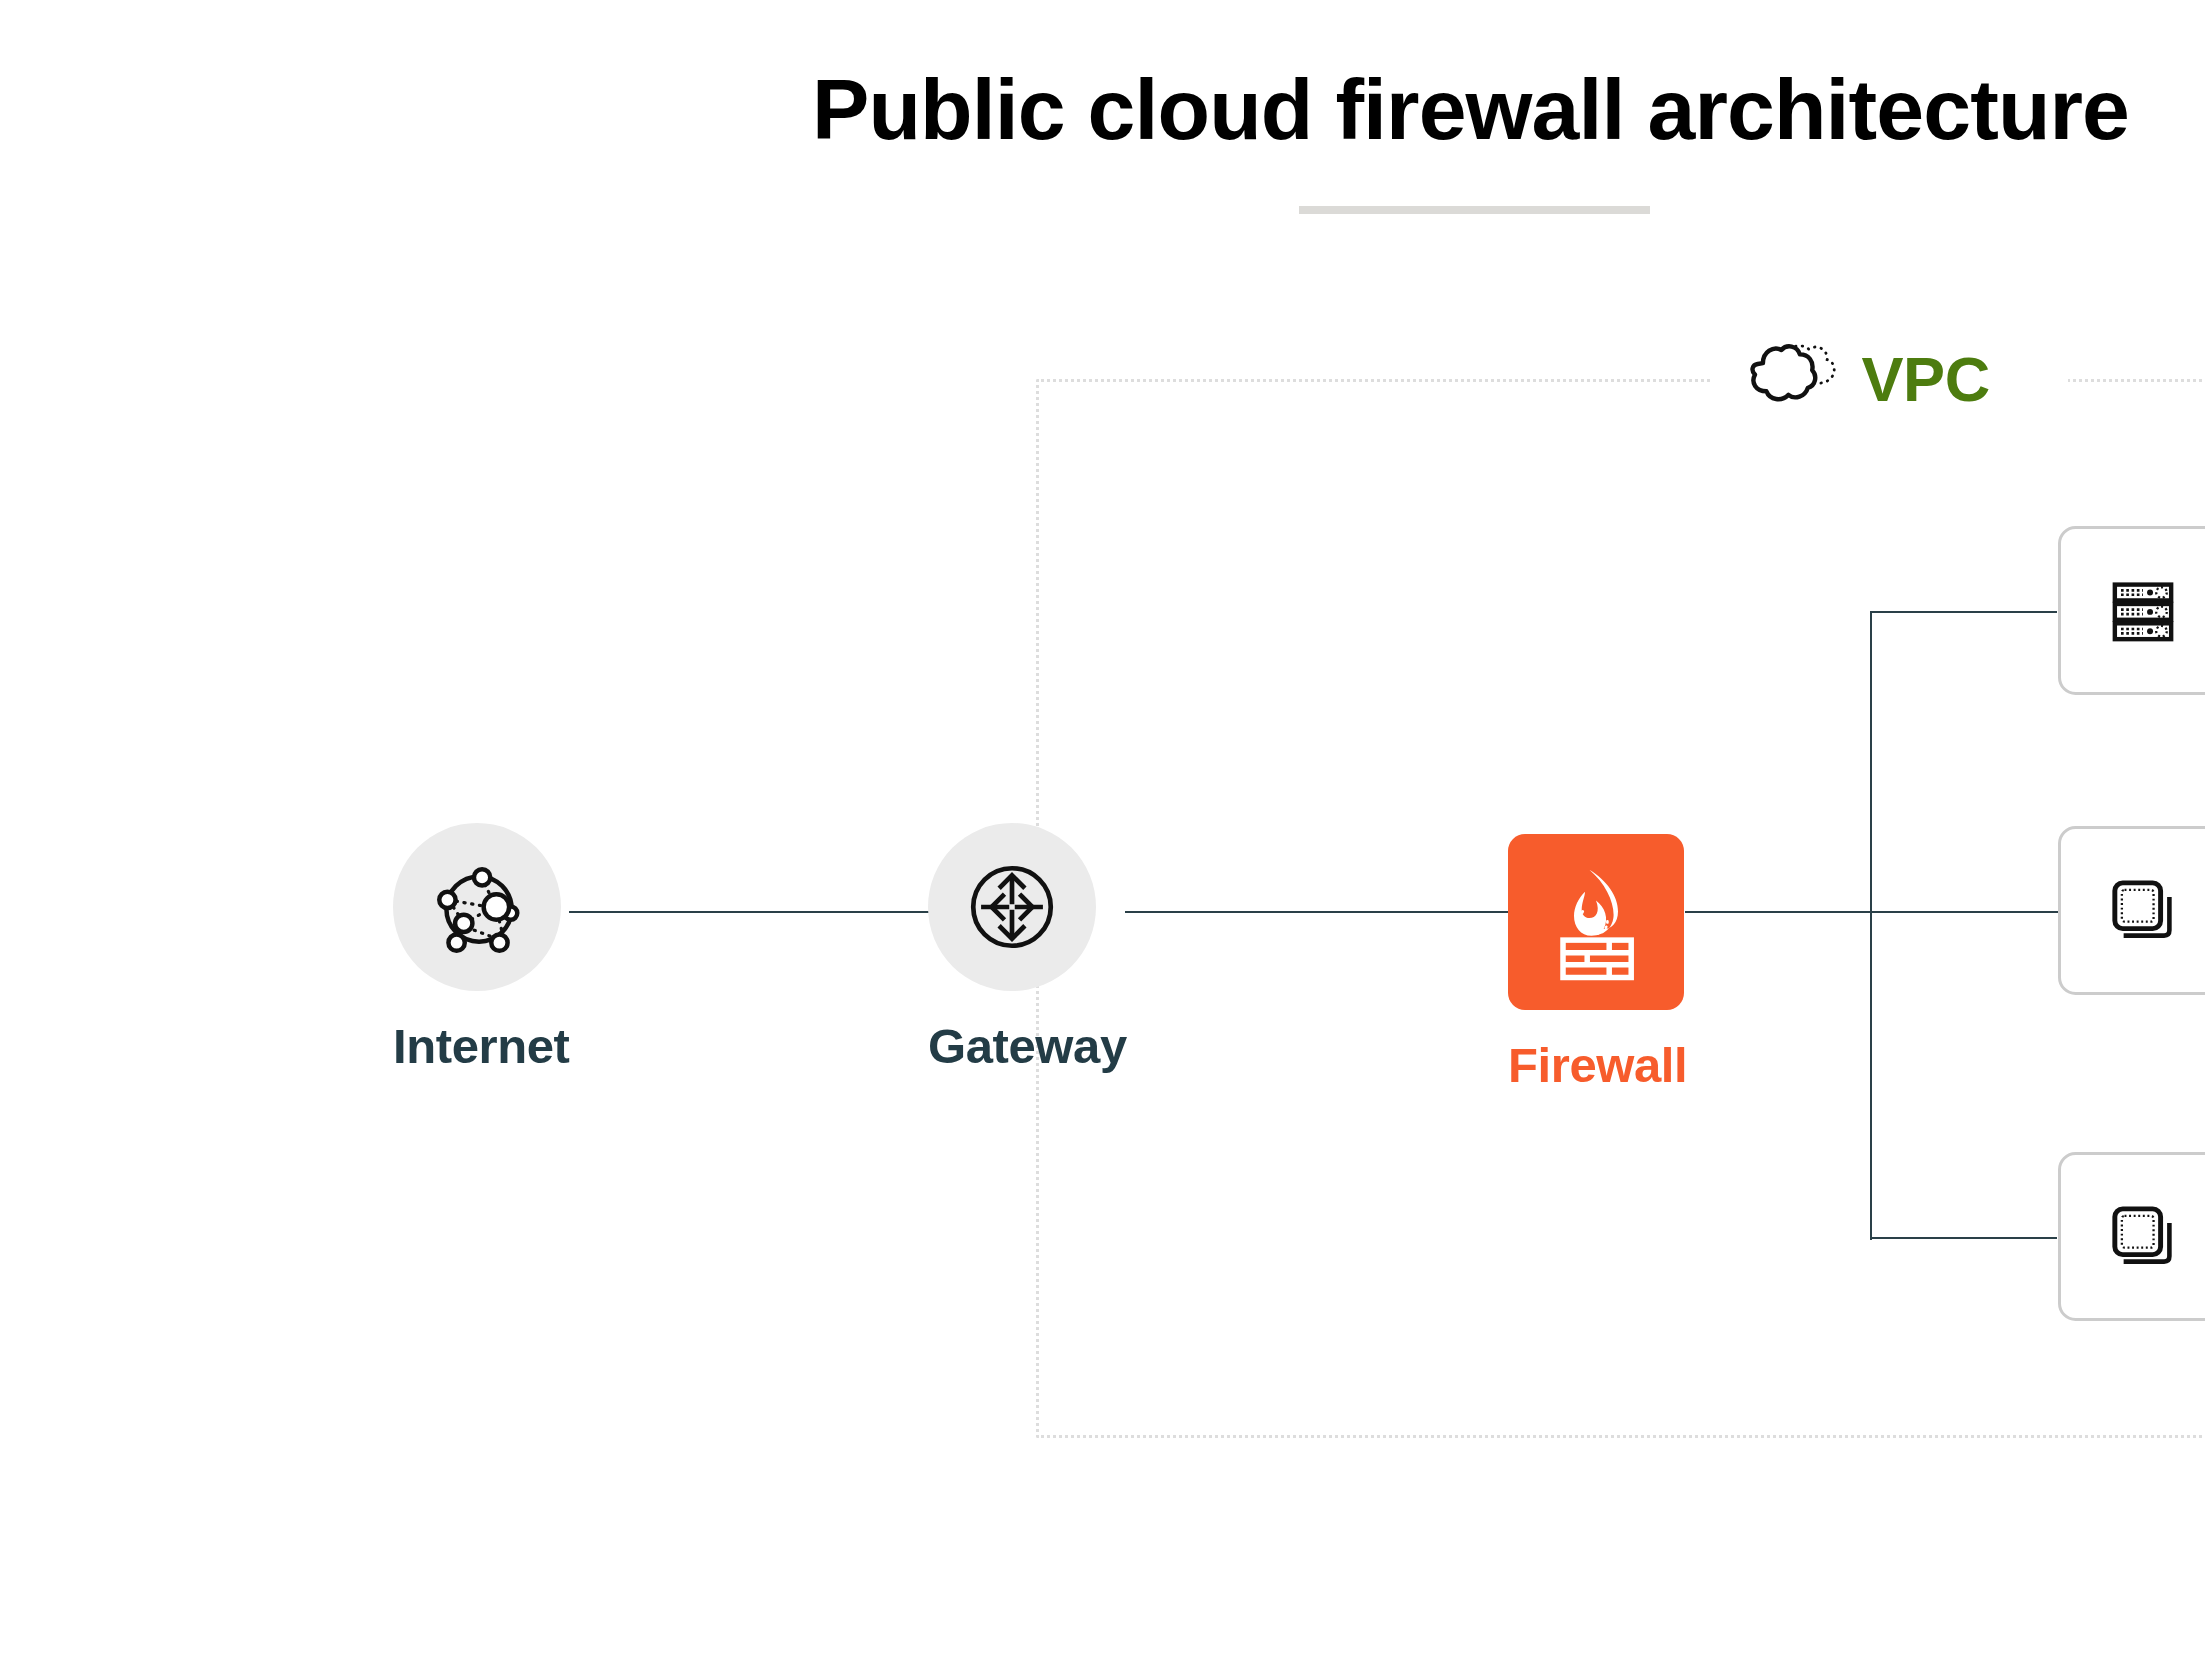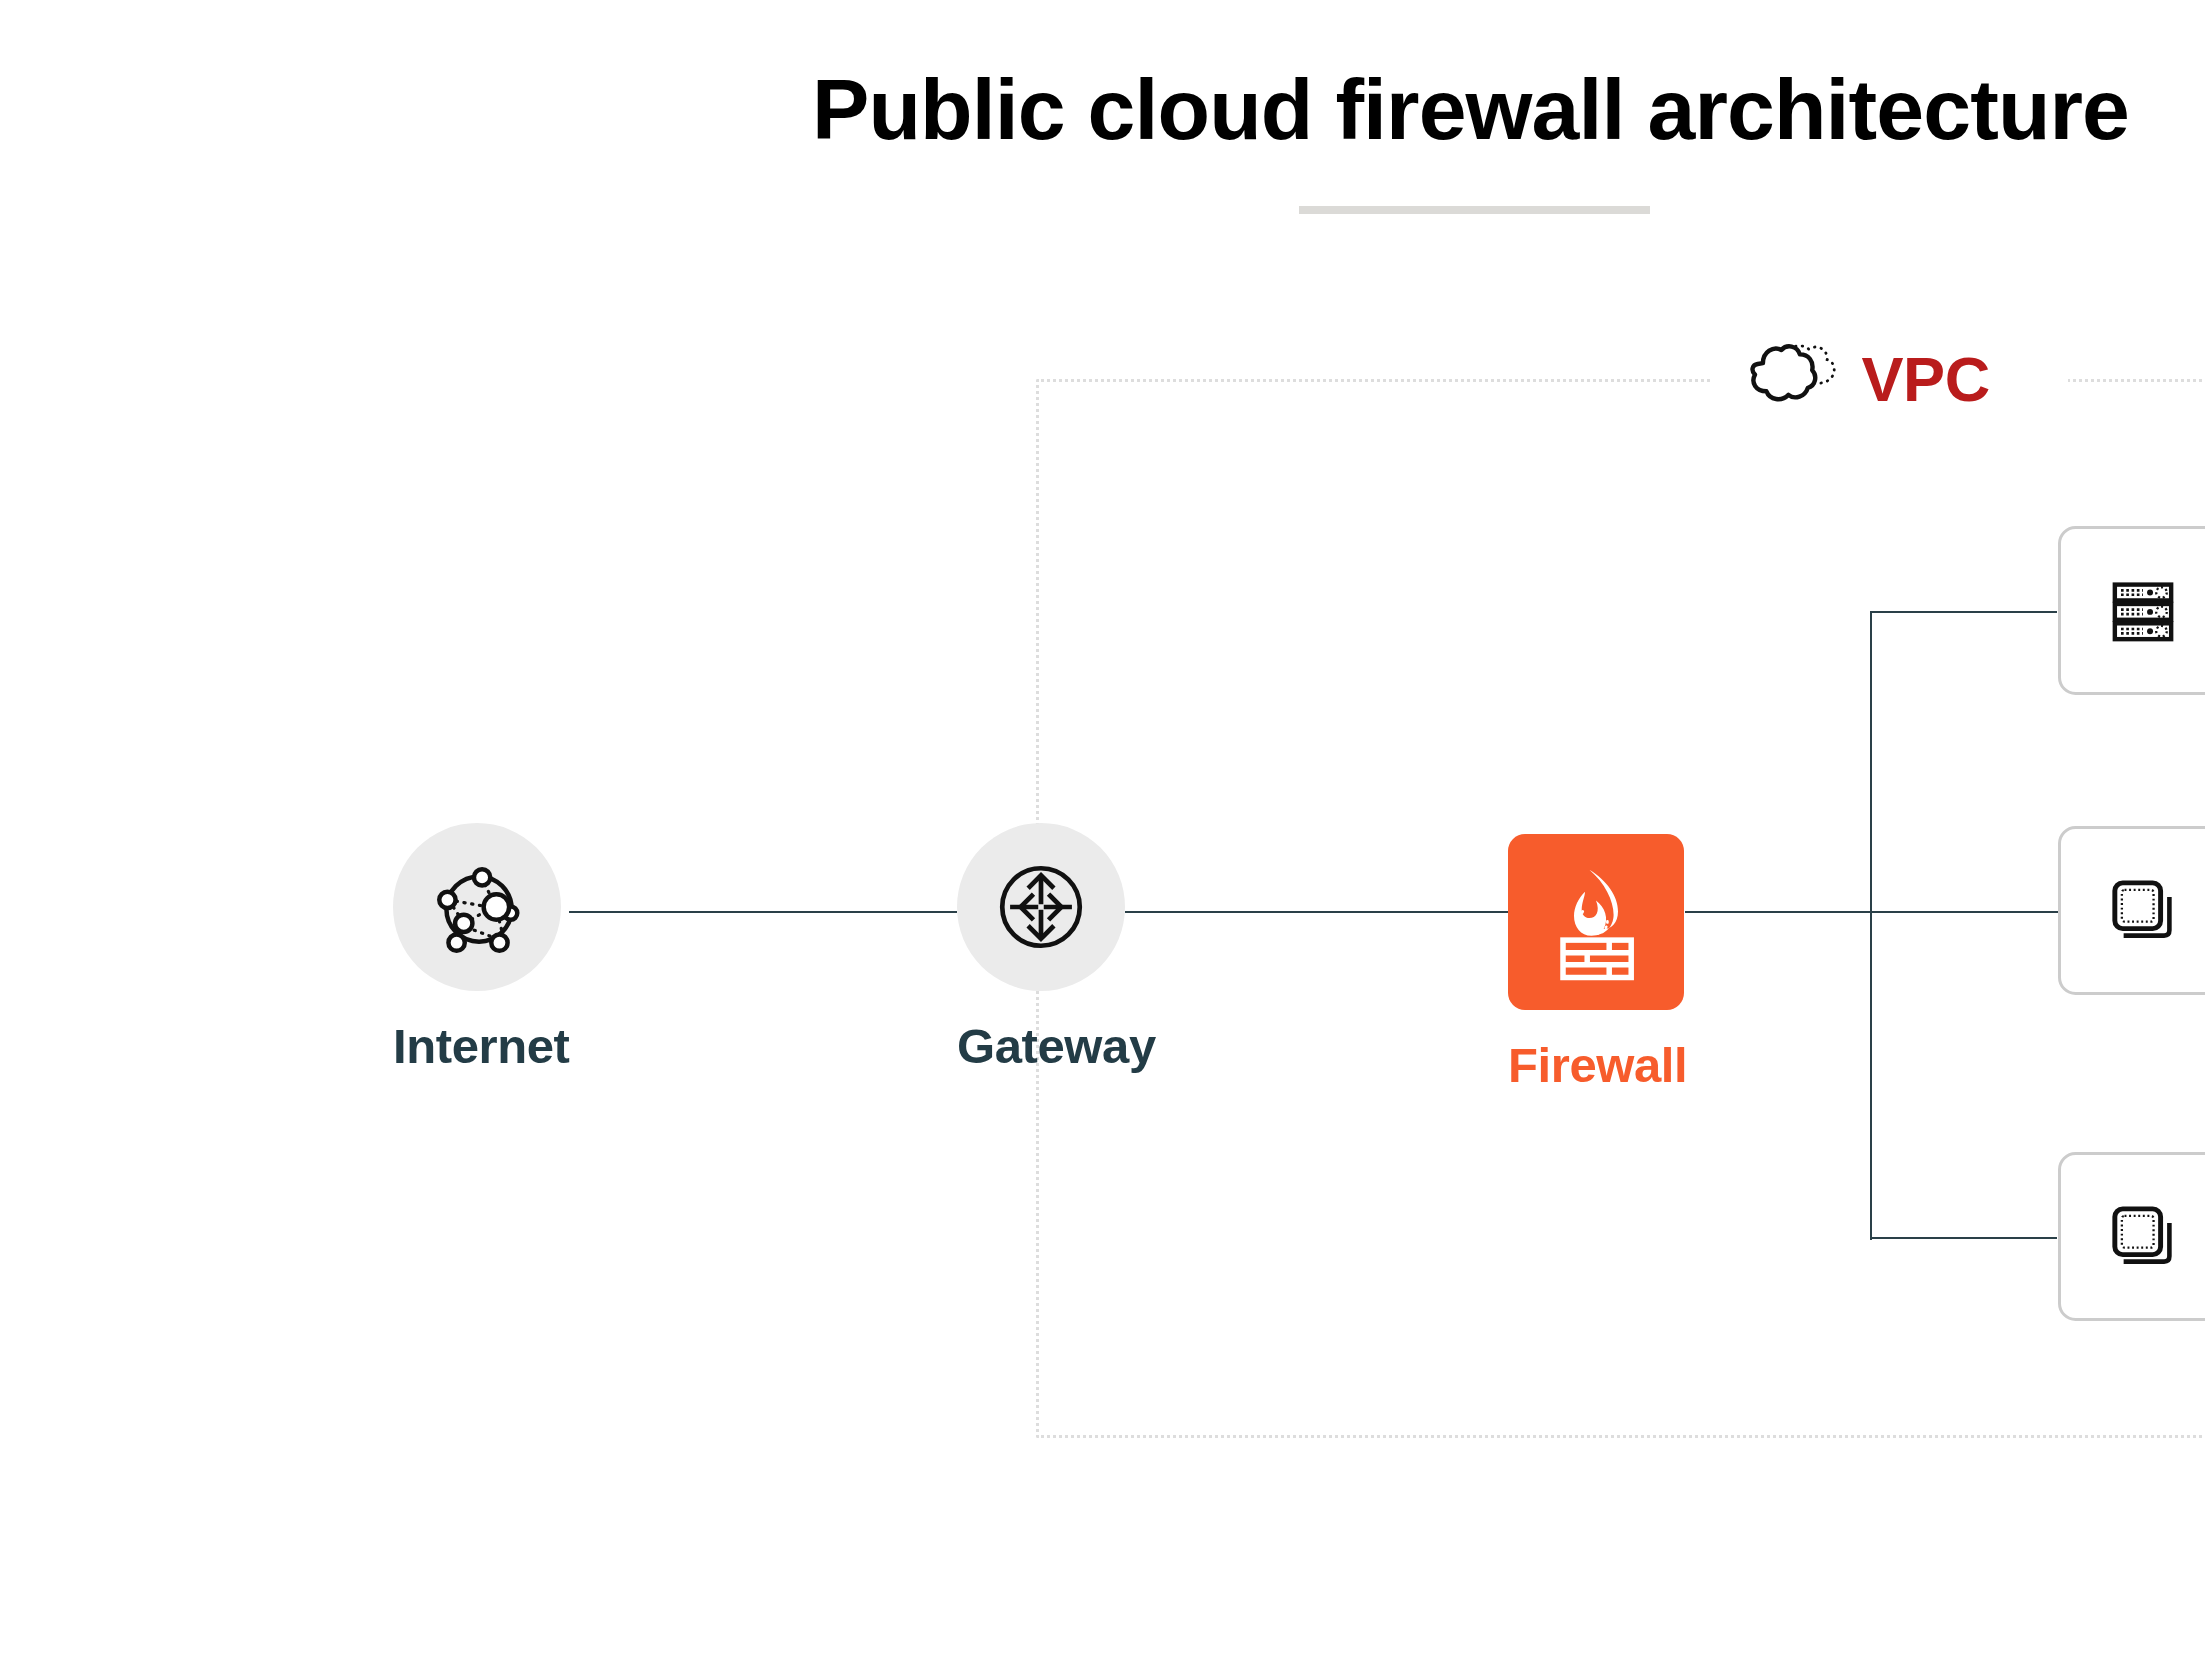--- a/index.html
+++ b/index.html
@@ -69,21 +69,21 @@
     top: 326px;
     height: 106px;
     display: flex;
     align-items: center;
     gap: 18.5px;
   }
   #vpc-cloud-icon { width: 110px; height: 88px; display: block; }
   #vpc-text {
     font-size: 63px;
     font-weight: bold;
-    color: #b91c1c;
+    color: #4d7c0f;
     letter-spacing: -0.4px;
     line-height: 1;
   }
 
   
   .hline {
     position: absolute;
     height: 2.2px;
     background: #2a4048;
   }
@@ -213,21 +213,21 @@
           <circle cx="72" cy="85" r="8"></circle>
           <circle cx="83" cy="56" r="6.5"></circle>
           <circle cx="69" cy="50" r="12.5"></circle>
           <circle cx="37" cy="66" r="8.5"></circle>
         </g>
       </svg>
     </div>
     <div class="node-label">Internet</div>
   </div>
 
-  <div class="node" style="left:957px; top:823px;">
+  <div class="node" style="left:928px; top:823px;">
     <div class="node-circle">
       <svg viewBox="0 0 100 100">
         <circle cx="50" cy="50" r="38" fill="none" stroke="#111111" stroke-width="4.6"></circle>
         <g fill="none" stroke="#111111" stroke-width="4.6" stroke-linecap="square">
 
           <g stroke-dasharray="2.6 4.4" stroke-width="4.6">
             <path d="M50 22 L50 45"></path>
             <path d="M50 55 L50 78"></path>
             <path d="M22 50 L45 50"></path>
             <path d="M78 50 L55 50"></path>

